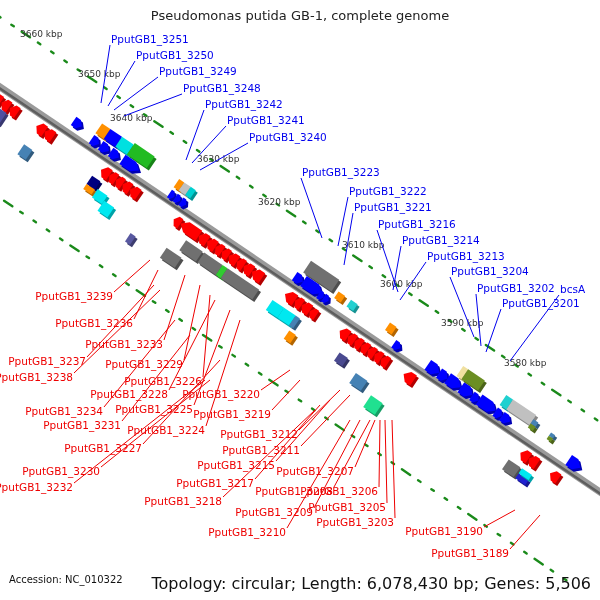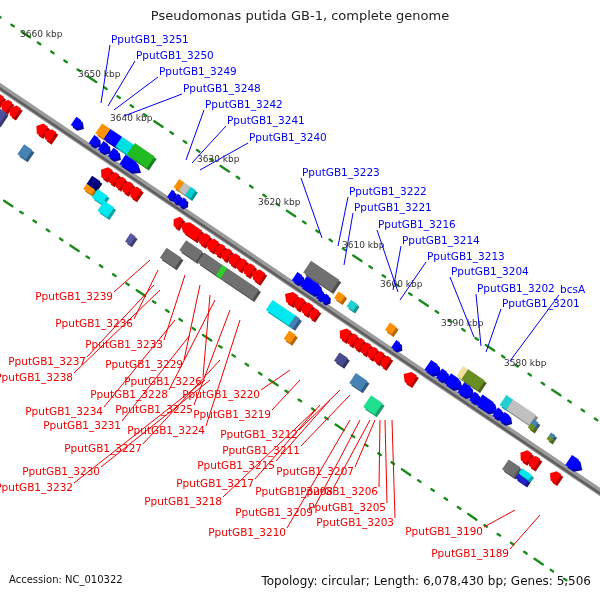--- a/index.html
+++ b/index.html
@@ -2,21 +2,21 @@
 <html><head>
 <meta charset="utf-8">
 <style>
   html, body { margin: 0; padding: 0; background: #ffffff; }
   body { width: 600px; height: 600px; position: relative; overflow: hidden;
          font-family: "DejaVu Sans", sans-serif; }
   #map { position: absolute; left: 0; top: 0; width: 600px; height: 600px; }
   .title { position: absolute; top: 8px; left: 0; width: 600px; text-align: center;
            font-size: 13px; color: #222; font-family: "DejaVu Sans", sans-serif; }
   .footer-left { position: absolute; left: 9px; top: 574px; font-size: 10px; color: #111; }
-  .footer-right { position: absolute; right: 9px; top: 574px; font-size: 12px; color: #111; }
+  .footer-right { position: absolute; right: 9px; top: 574px; font-size: 16px; color: #111; }
   .lbl { font-family: "DejaVu Sans", sans-serif; font-size: 10.5px; }
   .kbp { font-family: "DejaVu Sans", sans-serif; font-size: 9px; fill: #333; }
 </style>
 </head>
 <body>
 
 <div class="title">Pseudomonas putida GB-1, complete genome</div>
 
 <svg id="map" viewBox="0 0 600 600" xmlns="http://www.w3.org/2000/svg">
   <defs>

